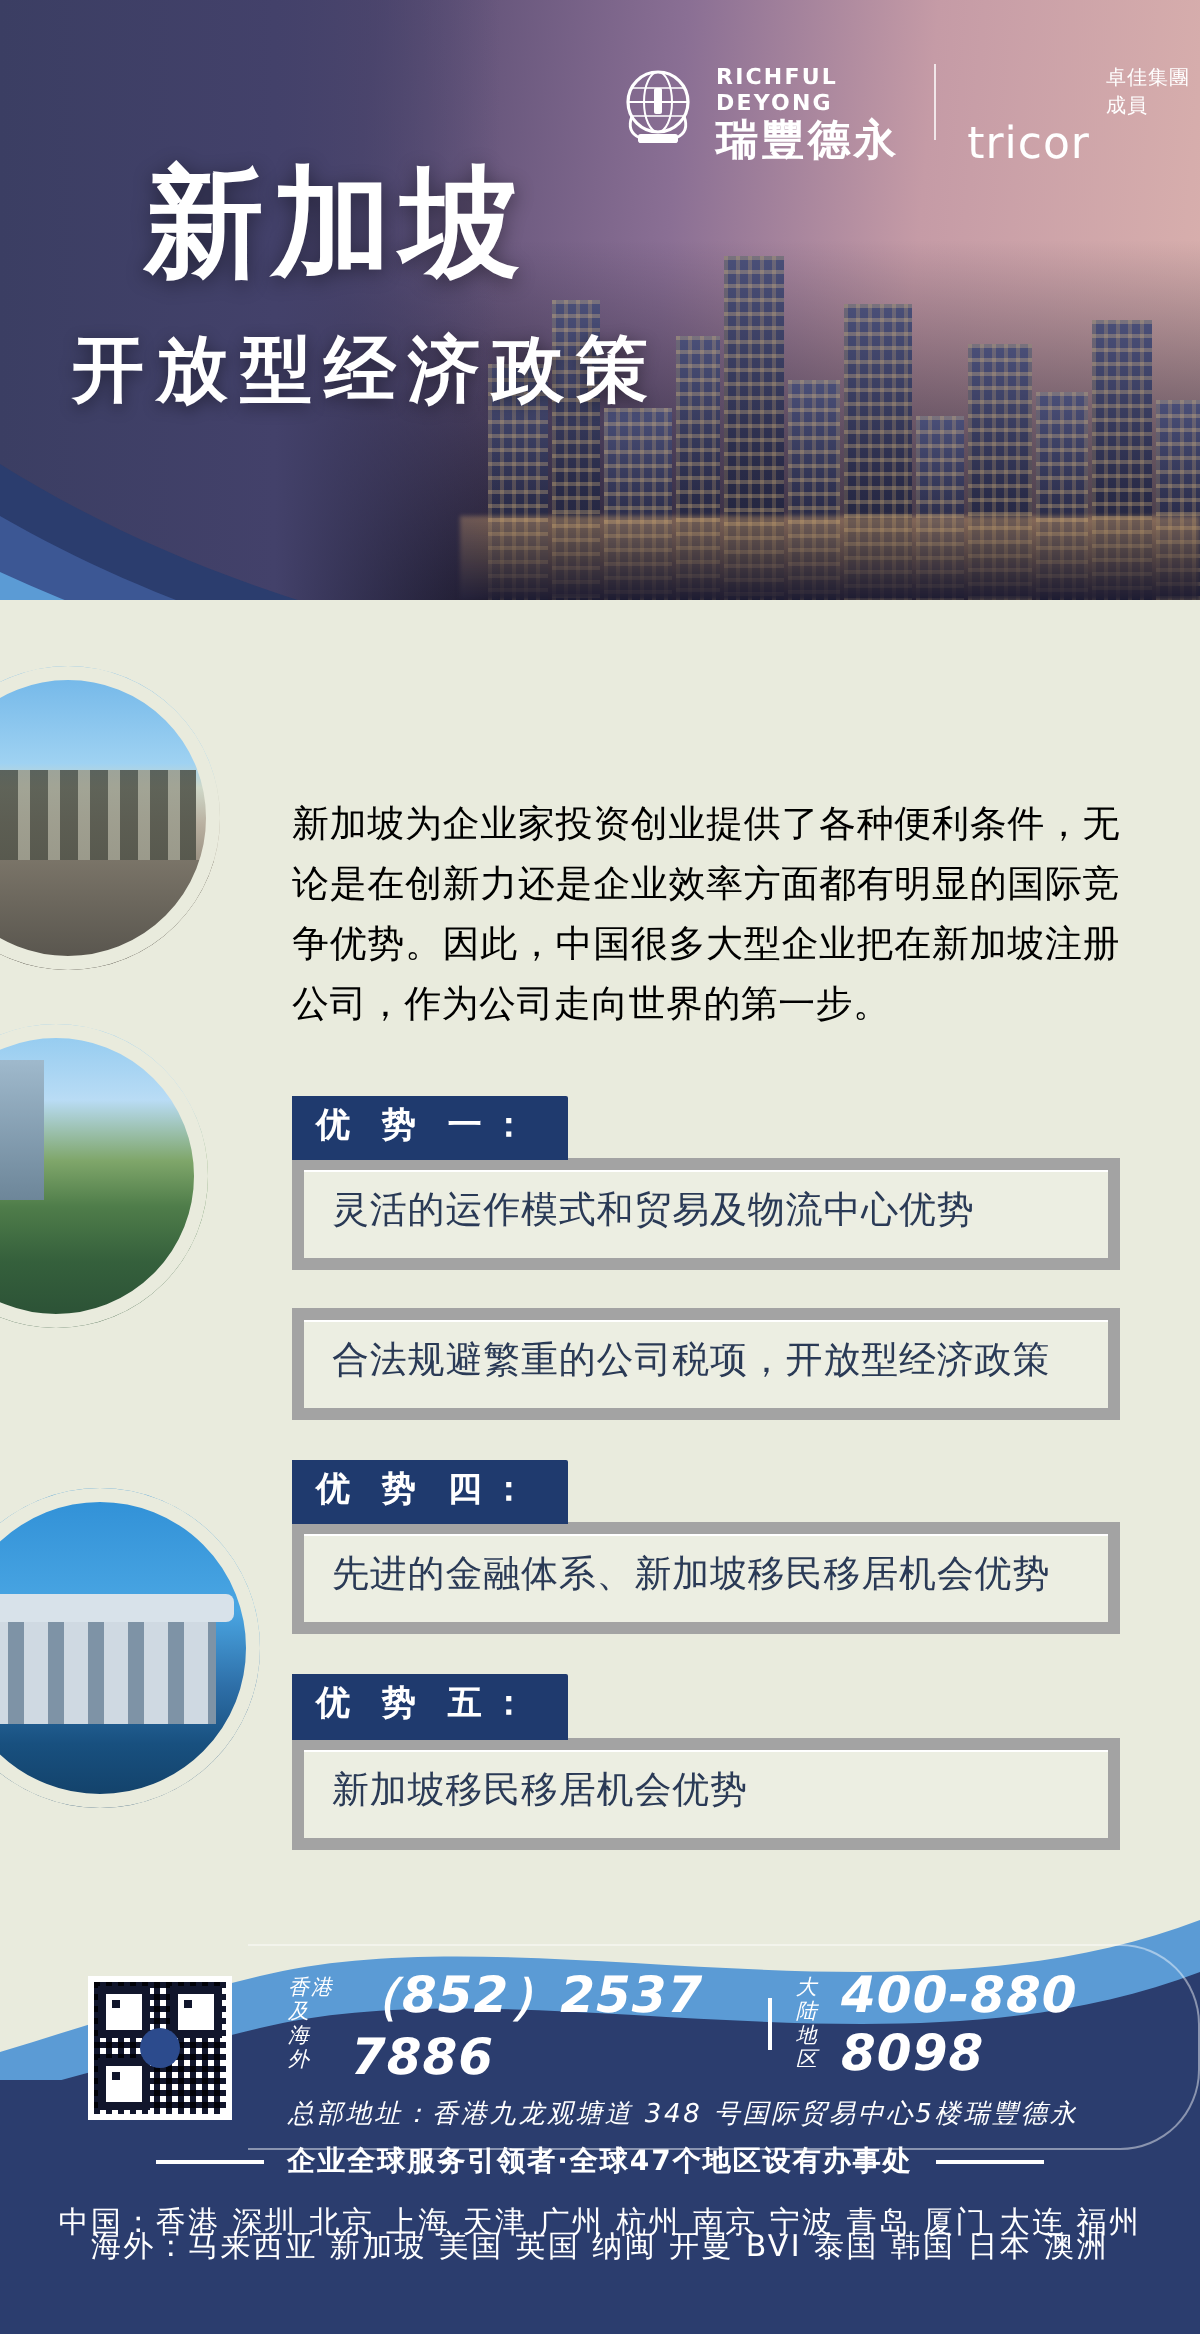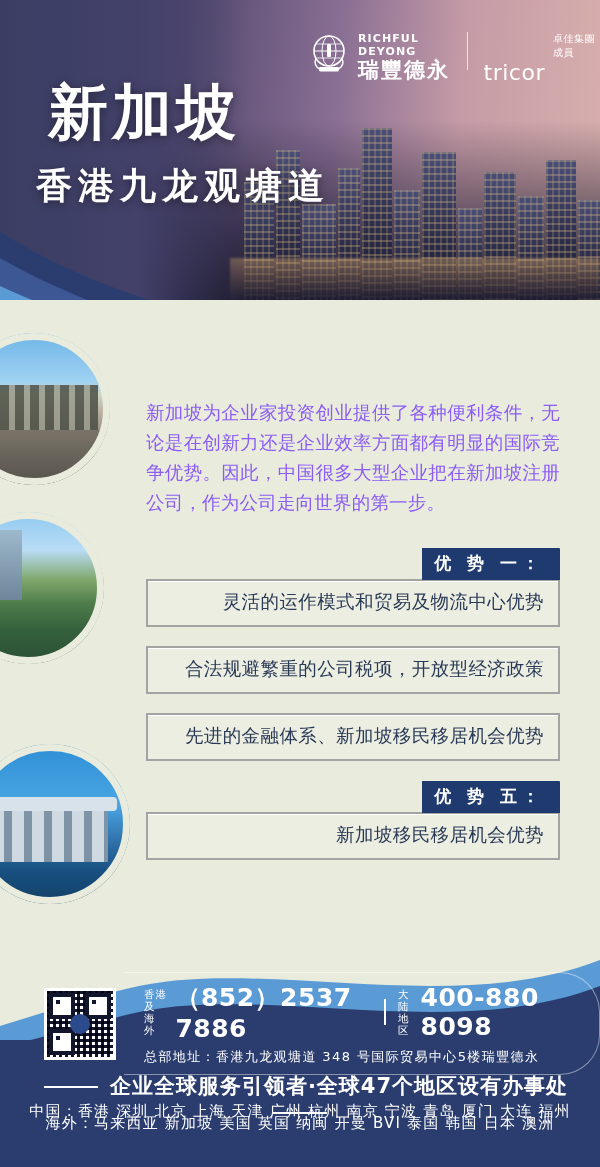--- a/index.html
+++ b/index.html
@@ -36,21 +36,21 @@
     background:linear-gradient(180deg,rgba(255,196,120,.35),rgba(30,28,50,.9));
     filter:blur(1px);
   }
   .hero-fade-left{
     position:absolute;left:0;top:0;width:250px;height:300px;
     background:linear-gradient(90deg,#3b3e63 0%,#43416a 55%,rgba(80,72,112,0) 100%);
   }
 
   
   .title-main{
-    position:absolute;left:48px;top:82px;
+    position:absolute;left:72px;top:82px;
     font-size:60px;font-weight:bold;color:#ffffff;letter-spacing:4px;
     text-shadow:0 2px 10px rgba(0,0,0,.45);
     line-height:1;
   }
   .title-sub{
     position:absolute;left:36px;top:168px;
     font-size:36px;font-weight:bold;color:#ffffff;letter-spacing:6px;
     text-shadow:0 2px 8px rgba(0,0,0,.45);
     line-height:1;
   }
@@ -96,47 +96,47 @@
     background:linear-gradient(180deg,#2f8fd6 0%,#4aa6e3 38%,#2e6fa8 62%,#18507f 80%,#123f66 100%);
     position:relative;}
   .c3 .ph::before{content:"";position:absolute;left:14%;top:40%;width:72%;height:34%;
     background:repeating-linear-gradient(90deg,#cfd9e2 0 12px,#7e93a6 12px 20px);}
   .c3 .ph::after{content:"";position:absolute;left:8%;top:33%;width:84%;height:9%;
     background:#d8e2ea;border-radius:4px;}
 
   
   .para{
     position:absolute;left:146px;top:398px;width:414px;
-    font-size:18.5px;line-height:30px;color:#8b5cf6;letter-spacing:.2px;
+    font-size:18.5px;line-height:30px;color:#000000;letter-spacing:.2px;
     text-align:justify;
   }
 
   
   .adv-list{position:absolute;left:146px;top:548px;width:414px;}
-  .adv{margin-bottom:20px;position:relative;text-align:right;}
+  .adv{margin-bottom:20px;position:relative;}
   .adv-badge{
     display:inline-block;background:#1f3a6e;color:#fff;
     font-size:17px;font-weight:bold;letter-spacing:5px;
     padding:5px 16px 6px 12px;line-height:1.25;
     border-top-right-radius:1px;
   }
   .adv-box{
-    border:2px solid #a3a3a3;background:#eceee2;
+    border:6px solid #a3a3a3;background:#eceee2;
     margin-top:-1px;
     padding:9px 14px 10px 14px;
     font-size:18.5px;color:#2a3a56;letter-spacing:.4px;line-height:1.35;
     box-shadow:inset 0 1px 0 #fff;
   }
 
   
   .footer{position:absolute;left:0;top:930px;width:600px;height:237px;overflow:hidden;}
   .footer-bg{position:absolute;left:0;top:0;width:600px;height:237px;background:#2b3d6e;}
   .wave-bottom{position:absolute;left:0;top:0;width:600px;height:110px;}
 
-  .contact{position:absolute;left:44px;top:42px;display:flex;align-items:center;}
+  .contact{position:absolute;left:44px;top:42px;display:flex;align-items:center;font-style:italic;}
   .qr{width:72px;height:72px;background:#fff;padding:3px;box-sizing:border-box;position:relative;flex:0 0 auto;}
   .qr-grid{width:100%;height:100%;position:relative;
     background-image:
       repeating-linear-gradient(90deg,#11162c 0 3px,#fff 3px 6px),
       repeating-linear-gradient(180deg,#11162c 0 3px,#fff 3px 6px);
     background-blend-mode:multiply;}
   .qr-eye{position:absolute;width:18px;height:18px;border:4px solid #11162c;background:#fff;}
   .qr-eye i{position:absolute;left:3px;top:3px;width:4px;height:4px;background:#11162c;}
   .qr-mid{position:absolute;left:50%;top:50%;transform:translate(-50%,-50%);
     width:20px;height:20px;border-radius:50%;background:#2c4b8d;}
@@ -147,21 +147,21 @@
     padding:8px 26px 8px 20px;min-width:408px;box-sizing:border-box;
   }
   .phone-row{display:flex;align-items:center;color:#fff;}
   .phone-tag{font-size:10.5px;line-height:12px;margin-right:5px;white-space:pre-line;letter-spacing:1px;}
   .phone-num{font-size:25px;font-weight:bold;letter-spacing:.5px;}
   .phone-sep{width:2px;height:26px;background:#fff;margin:0 12px;}
   .addr{color:#fff;font-size:13px;letter-spacing:1.4px;margin-top:5px;}
 
   .slogan{
     position:absolute;left:0;top:142px;width:600px;text-align:center;
-    color:#fff;font-size:21px;font-weight:bold;letter-spacing:1px;
+    color:#fff;font-size:14px;font-weight:bold;letter-spacing:1px;
   }
   .slogan .rule{display:inline-block;width:54px;height:2px;background:#fff;vertical-align:middle;margin:0 12px;}
   .region{
     position:absolute;left:0;width:600px;text-align:center;color:#fff;
     font-size:15px;letter-spacing:1.2px;
   }
   .region.r1{top:172px;}
   .region.r2{top:184px;}
 </style>
 </head>
@@ -183,21 +183,21 @@
       <div class="bld" style="left:218px;width:24px;height:92px;"></div>
       <div class="bld" style="left:244px;width:32px;height:128px;"></div>
       <div class="bld" style="left:278px;width:26px;height:104px;"></div>
       <div class="bld" style="left:306px;width:30px;height:140px;"></div>
       <div class="bld" style="left:338px;width:22px;height:100px;"></div>
     </div>
     <div class="water"></div>
     <div class="hero-fade-left"></div>
 
     <div class="title-main">新加坡</div>
-    <div class="title-sub">香港九龙观塘道</div>
+    <div class="title-sub">开放型经济政策</div>
 
     <div class="logo">
       <div class="logo-emblem">
         <svg viewBox="0 0 42 42" width="42" height="42">
           <circle cx="21" cy="19" r="15" fill="none" stroke="#ffffff" stroke-width="1.6"></circle>
           <ellipse cx="21" cy="19" rx="7" ry="15" fill="none" stroke="#ffffff" stroke-width="1"></ellipse>
           <line x1="6" y1="19" x2="36" y2="19" stroke="#ffffff" stroke-width="1"></line>
           <line x1="8.5" y1="12" x2="33.5" y2="12" stroke="#ffffff" stroke-width=".8"></line>
           <line x1="8.5" y1="26" x2="33.5" y2="26" stroke="#ffffff" stroke-width=".8"></line>
           <path d="M8 26 Q5 34 12 37" fill="none" stroke="#ffffff" stroke-width="1.4"></path>
@@ -242,20 +242,21 @@
 
   <div class="adv-list">
     <div class="adv">
       <span class="adv-badge">优 势 一：</span>
       <div class="adv-box">灵活的运作模式和贸易及物流中心优势</div>
     </div>
     <div class="adv">
       <div class="adv-box">合法规避繁重的公司税项，开放型经济政策</div>
     </div>
     <div class="adv">
+      <span class="adv-badge">优 势 四：</span>
       <div class="adv-box">先进的金融体系、新加坡移民移居机会优势</div>
     </div>
     <div class="adv">
       <span class="adv-badge">优 势 五：</span>
       <div class="adv-box">新加坡移民移居机会优势</div>
     </div>
   </div>
 
   <div class="footer">
     <div class="footer-bg"></div>

